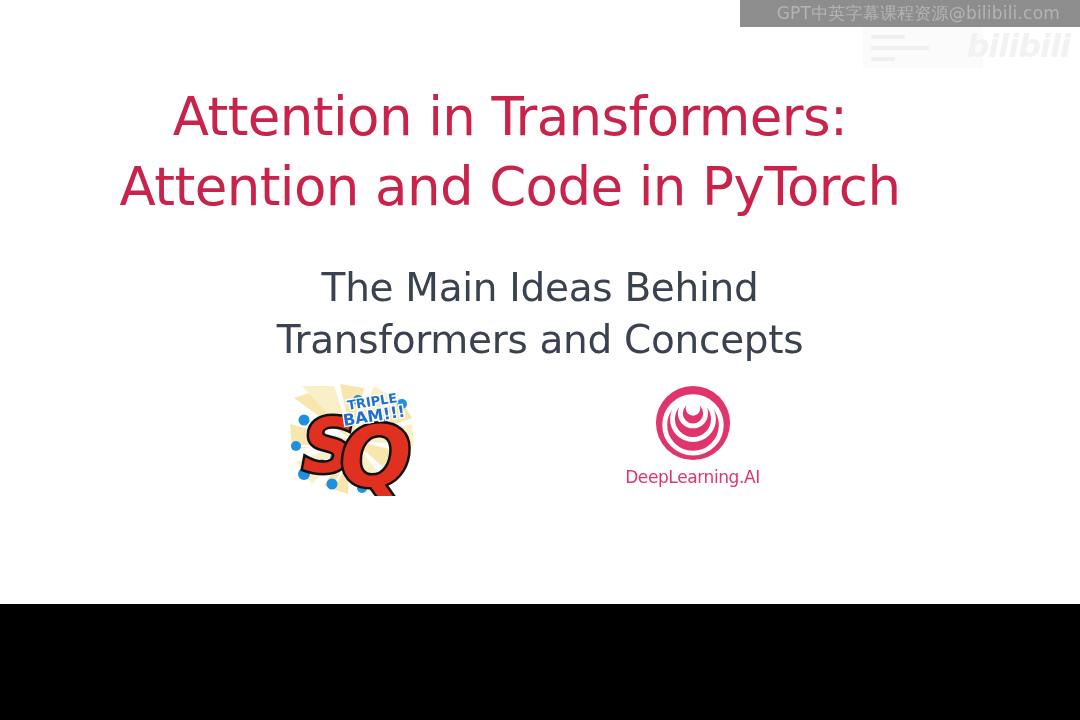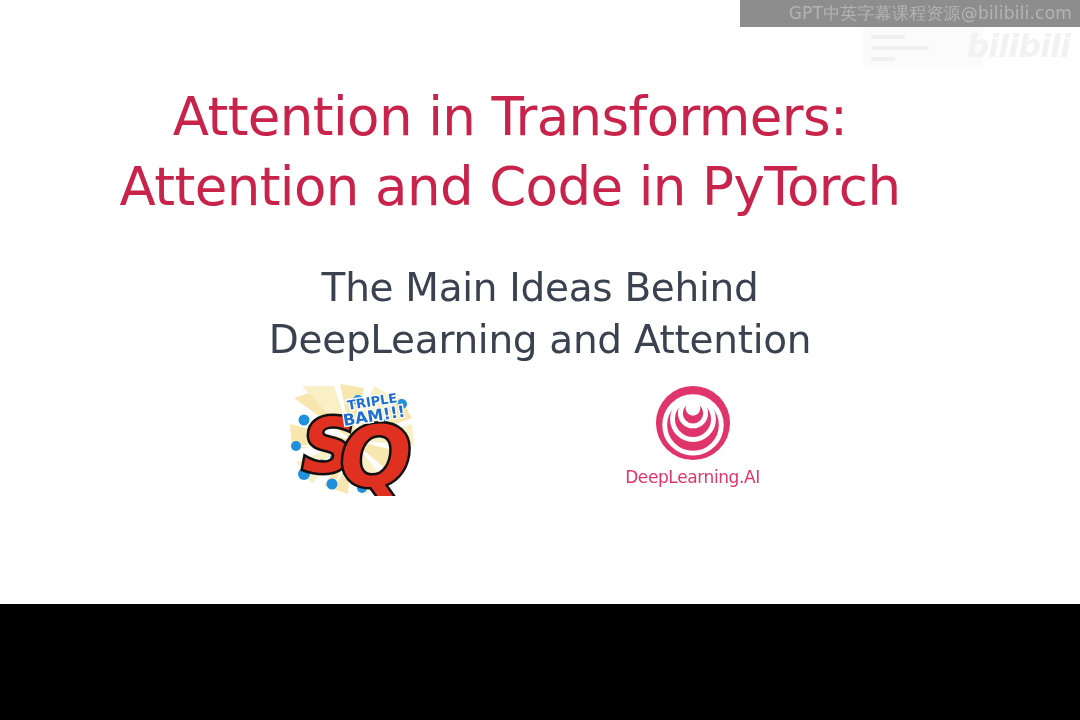--- a/index.html
+++ b/index.html
@@ -44,21 +44,21 @@
   .wm-banner {
     position: absolute;
     right: 0;
     top: 0;
     width: 340px;
     height: 27px;
     background: #8d8d8d;
     display: flex;
     align-items: center;
     justify-content: flex-end;
-    padding-right: 8px;
+    padding-right: 20px;
     overflow: hidden;
   }
   .wm-banner-text {
     font-family: "DejaVu Sans", sans-serif;
     font-size: 17px;
     line-height: 27px;
     color: #b4b4b4;
     white-space: nowrap;
     letter-spacing: 0.2px;
   }
@@ -185,21 +185,21 @@
 
   <div class="slide">
 
     <div class="title-block">
       <div class="title-line">Attention in Transformers:</div>
       <div class="title-line">Attention and Code in PyTorch</div>
     </div>
 
     <div class="subtitle-block">
       <div class="subtitle-line">The Main Ideas Behind</div>
-      <div class="subtitle-line">DeepLearning and Attention</div>
+      <div class="subtitle-line">Transformers and Concepts</div>
     </div>
 
     <div class="logos">
 
       <div class="sq-logo">
         <svg class="sq-svg" viewBox="0 0 128 112" xmlns="http://www.w3.org/2000/svg">
 
           <g>
             <polygon points="64,56 6,14 30,6" fill="#f7e7ae"></polygon>
             <polygon points="64,56 14,2 46,2" fill="#faf0c8"></polygon>

